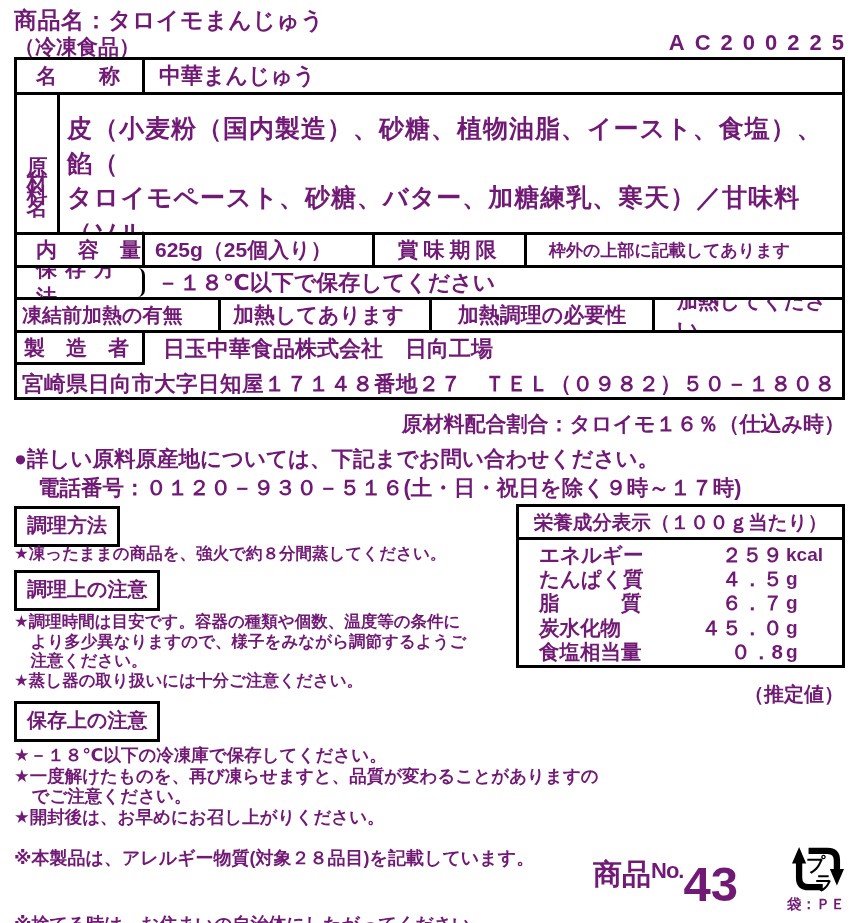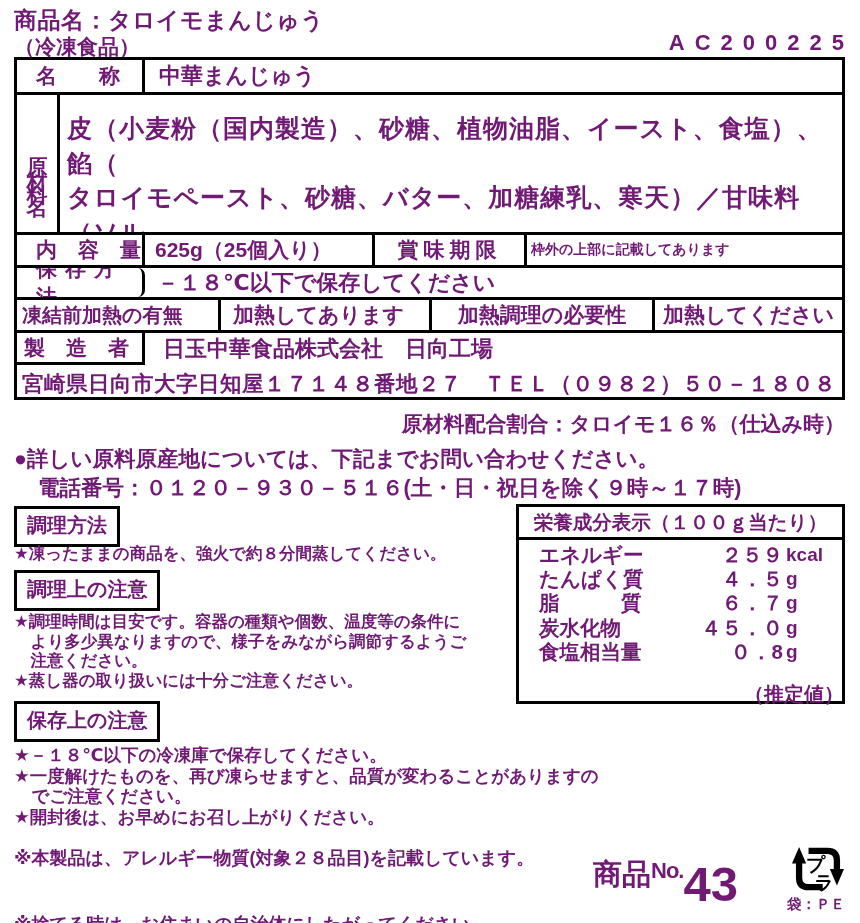--- a/index.html
+++ b/index.html
@@ -27,29 +27,29 @@
   .r-name .val{font-size:22px;padding-left:14px;font-weight:600;}
   .r-ingr{height:140px;}
   .ingr-lbl{width:43px;flex:none;justify-content:center;
     writing-mode:vertical-rl;text-orientation:upright;letter-spacing:13px;
     font-size:21px;font-weight:600;padding-top:6px;}
   .ingr-txt{flex:1;font-size:25px;line-height:34.5px;letter-spacing:1px;
     padding:16px 4px 0 7px;font-weight:600;align-items:flex-start;}
   .r-net{height:33px;}
   .net-val{width:230px;flex:none;font-size:21px;padding-left:10px;font-weight:600;}
   .exp-lbl{width:152px;flex:none;justify-content:center;font-size:21px;letter-spacing:5px;font-weight:600;}
-  .exp-val{flex:1;font-size:14px;padding-left:4px;font-weight:600;}
+  .exp-val{flex:1;font-size:17px;padding-left:22px;font-weight:600;}
   .r-storage{height:32px;}
   .storage-lbl{letter-spacing:8px;border-radius:7px;}
   .storage-val{font-size:22px;padding-left:12px;font-weight:600;}
   .r-heat{height:33px;}
   .heat1{width:204px;flex:none;font-size:20px;padding-left:5px;font-weight:600;}
   .heat2{width:211px;flex:none;font-size:21px;padding-left:12px;font-weight:600;}
   .heat3{width:223px;flex:none;justify-content:center;font-size:21px;font-weight:600;}
-  .heat4{flex:1;font-size:21px;padding-left:8px;font-weight:600;border-radius:7px;}
+  .heat4{flex:1;font-size:21px;padding-left:22px;font-weight:600;border-radius:7px;}
   .maker-section{position:relative;height:67px;border-top:3px solid #000;box-sizing:border-box;}
   .maker-label{position:absolute;left:0;top:0;width:128px;height:32px;box-sizing:border-box;
     border-right:3px solid #000;border-bottom:3px solid #000;display:flex;align-items:center;
     padding-left:7px;font-size:21px;font-weight:600;}
   .maker-value{position:absolute;left:146px;top:0;height:32px;display:flex;align-items:center;
     font-size:22px;font-weight:600;}
   .maker-address{position:absolute;left:5px;top:34px;height:32px;display:flex;align-items:center;
     font-size:21.5px;letter-spacing:.5px;font-weight:600;}
 
   .ratio-note{right:15px;top:410px;font-size:21px;font-weight:600;}
@@ -61,21 +61,21 @@
   .h-cooknote{left:14px;top:570px;}
   .h-storenote{left:14px;top:701px;}
 
   .cook-instr{left:14px;top:543px;font-size:16.5px;font-weight:600;}
   .cooknote-text{left:14px;top:612px;font-size:16.5px;line-height:19.5px;font-weight:600;}
   .storenote-text{left:14px;top:745px;font-size:17.5px;line-height:20.5px;font-weight:600;}
   .allergen-note{left:14px;top:846px;font-size:18px;font-weight:600;}
   .disposal-note{left:14px;top:894px;font-size:18px;font-weight:600;margin-top:18px;}
 
   
-  .nutri-table{left:516px;top:504px;width:329px;height:200px;border:3px solid #000;box-sizing:border-box;}
+  .nutri-table{left:516px;top:504px;width:329px;height:164px;border:3px solid #000;box-sizing:border-box;}
   .nutri-title{height:33px;border-bottom:3px solid #000;box-sizing:border-box;display:flex;
     align-items:center;justify-content:center;font-size:19.5px;font-weight:600;}
   .nutri-rows{padding-top:3px;}
   .nutri-row{display:flex;line-height:24.2px;font-size:20.5px;font-weight:600;}
   .nutri-label{flex:1;padding-left:20px;}
   .nutri-value{width:112px;text-align:right;flex:none;}
   .nutri-unit{width:56px;padding-left:3px;flex:none;font-size:19px;}
   .estimate-note{right:16px;top:681px;font-size:20px;font-weight:600;}
 
   

